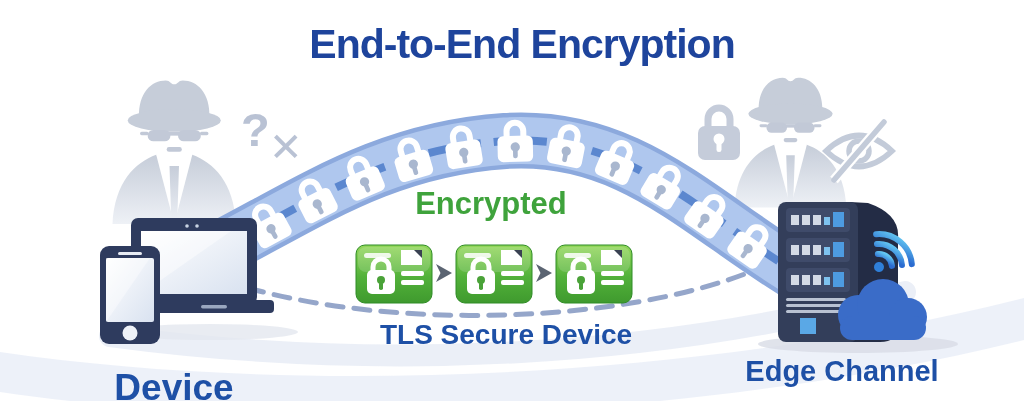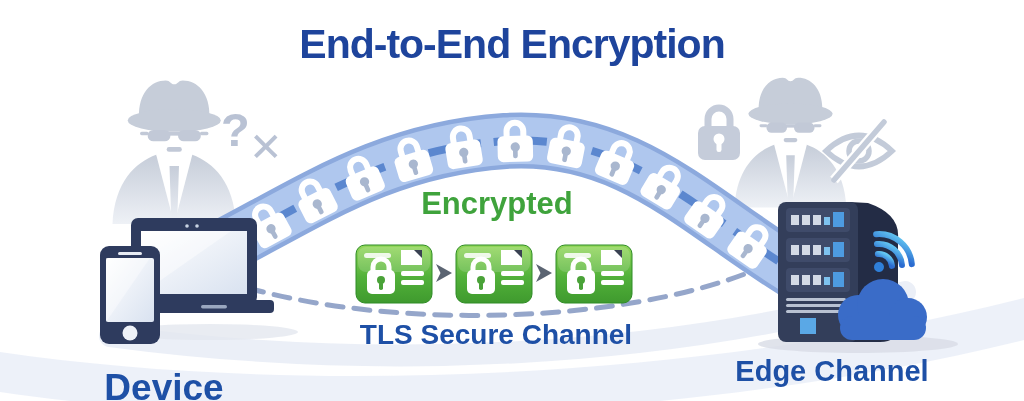--- a/index.html
+++ b/index.html
@@ -1,21 +1,21 @@
 <!DOCTYPE html>
 <html style="--title_blue: #1e449c; --label_blue: #1e50a6; --encrypted_green: #3fa33c; --tube_fill: #afc7ee; --tube_edge: #8ca9dd; --tube_dash: #5b87cf; --spy_gray: #c6cdd9; --spy_gray_dark: #b9c2d4; --device_navy: #2e3b5e; --packet_border: #2f8c26; --cloud_blue: #3a6cc8; --dashed_line: #8a9cc4; --arrow_gray: #5b6472;"><head>
 <meta charset="utf-8">
 <style>
   html,body{margin:0;padding:0;background:#fff;}
   .stage{position:relative;width:1024px;height:401px;background:#ffffff;overflow:hidden;
          font-family:"Liberation Sans",sans-serif;}
-  .txt{position:absolute;white-space:nowrap;line-height:1;}
+  .txt{position:absolute;white-space:nowrap;line-height:1;padding-left:20px;}
   .title{top:24px;left:0;right:0;text-align:center;font-size:41px;font-weight:800;
          color:var(--title_blue);letter-spacing:-1px;}
-  .encrypted{top:188px;left:497px;transform:translateX(-50%);font-size:31px;font-weight:800;
+  .encrypted{top:188px;left:481px;transform:translateX(-50%);font-size:31px;font-weight:800;
          color:var(--encrypted_green);}
   .tls{top:321px;left:496px;transform:translateX(-50%);font-size:28px;font-weight:800;
          color:var(--label_blue);}
   .device-label{top:357px;left:164px;transform:translateX(-50%);font-size:37px;font-weight:700;
          color:var(--label_blue);margin-top:12px;}
   .gateway-label{top:357px;left:832px;transform:translateX(-50%);font-size:29px;font-weight:800;
          color:var(--label_blue);}
   .qmark{top:106px;left:221px;font-size:47px;font-weight:700;color:var(--spy_gray_dark);}
   .cross{top:127px;left:249px;font-size:40px;font-weight:400;color:var(--spy_gray_dark);}
   svg{position:absolute;top:0;left:0;}
@@ -199,16 +199,16 @@
         <circle cx="908" cy="317" r="19" style="fill:var(--cloud_blue)"></circle>
         <rect x="840" y="316" width="86" height="24" rx="12" style="fill:var(--cloud_blue)"></rect>
       </g>
     </g>
   </svg>
 
   <div class="txt title">End-to-End Encryption</div>
   <div class="txt qmark">?</div>
   <div class="txt cross">✕</div>
   <div class="txt encrypted">Encrypted</div>
-  <div class="txt tls">TLS Secure Channel</div>
+  <div class="txt tls">TLS Secure Device</div>
   <div class="txt device-label">Device</div>
   <div class="txt gateway-label">Edge Channel</div>
 </div>
 
 </body></html>

